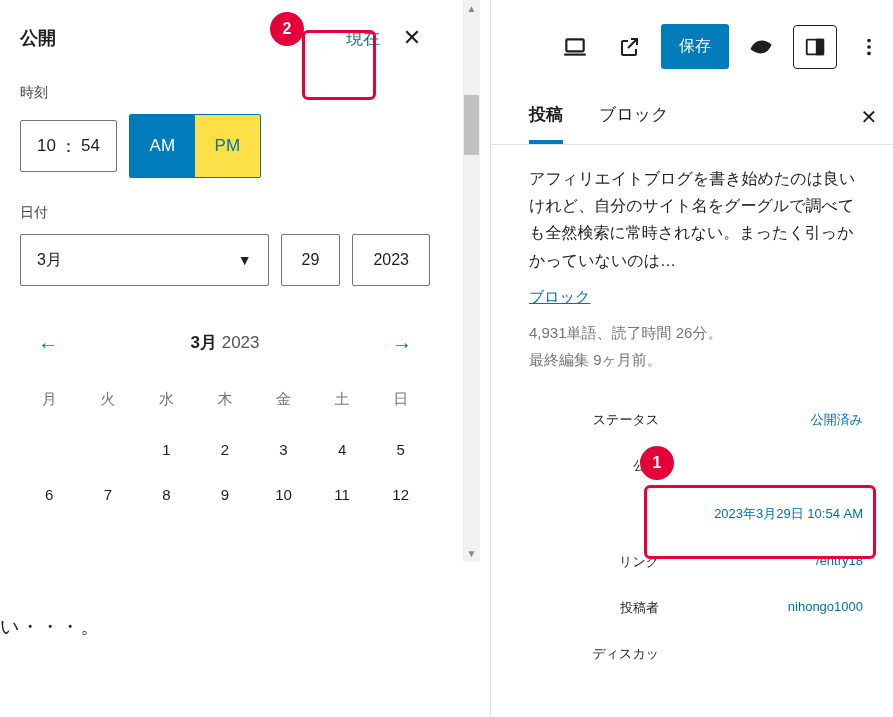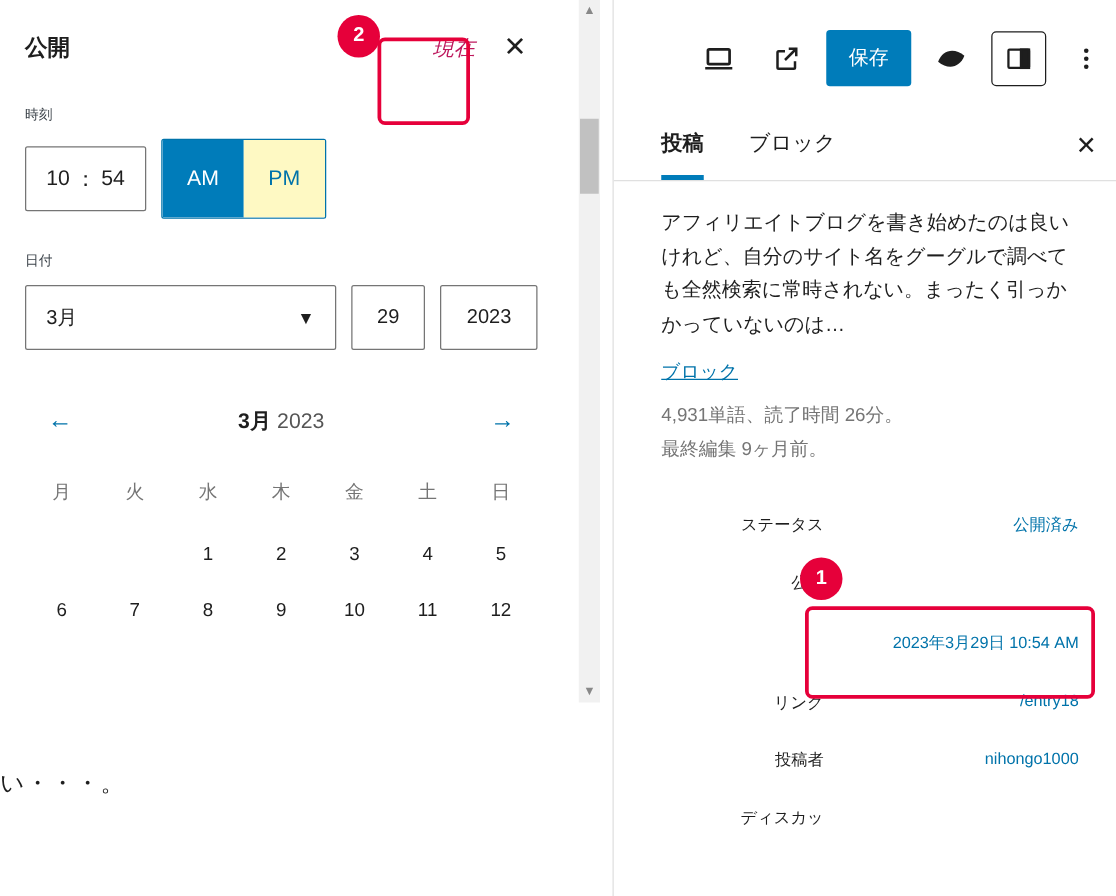--- a/index.html
+++ b/index.html
@@ -67,40 +67,39 @@
     .popover-title {
       font-size: 18px;
       font-weight: 600;
     }
     .popover-actions {
       display: flex;
       align-items: center;
       gap: 14px;
     }
     .link-now {
-      color: #be185d;
+      color: #0f766e;
       font-size: 17px;
       text-decoration: none;
       cursor: pointer;
-      font-style: italic;
     }
     .close-btn {
       width: 36px;
       height: 36px;
       display: flex;
       align-items: center;
       justify-content: center;
       cursor: pointer;
       background: none;
       border: none;
       font-size: 22px;
       color: #1e1e1e;
     }
     .section-label {
-      font-size: 11px;
+      font-size: 14px;
       color: #3c434a;
       margin-bottom: 12px;
     }
     .time-row {
       display: flex;
       align-items: center;
       gap: 12px;
       margin-bottom: 26px;
     }
     .time-input-group {
@@ -121,21 +120,21 @@
       overflow: hidden;
     }
     .ampm-btn {
       width: 65px;
       display: flex;
       align-items: center;
       justify-content: center;
       font-size: 17px;
       cursor: pointer;
       border: none;
-      background: #fef9c3;
+      background: #fde047;
       color: #0073aa;
     }
     .ampm-btn.active {
       background: #007cba;
       color: #fff;
     }
     .date-row {
       display: flex;
       gap: 12px;
       margin-bottom: 36px;

